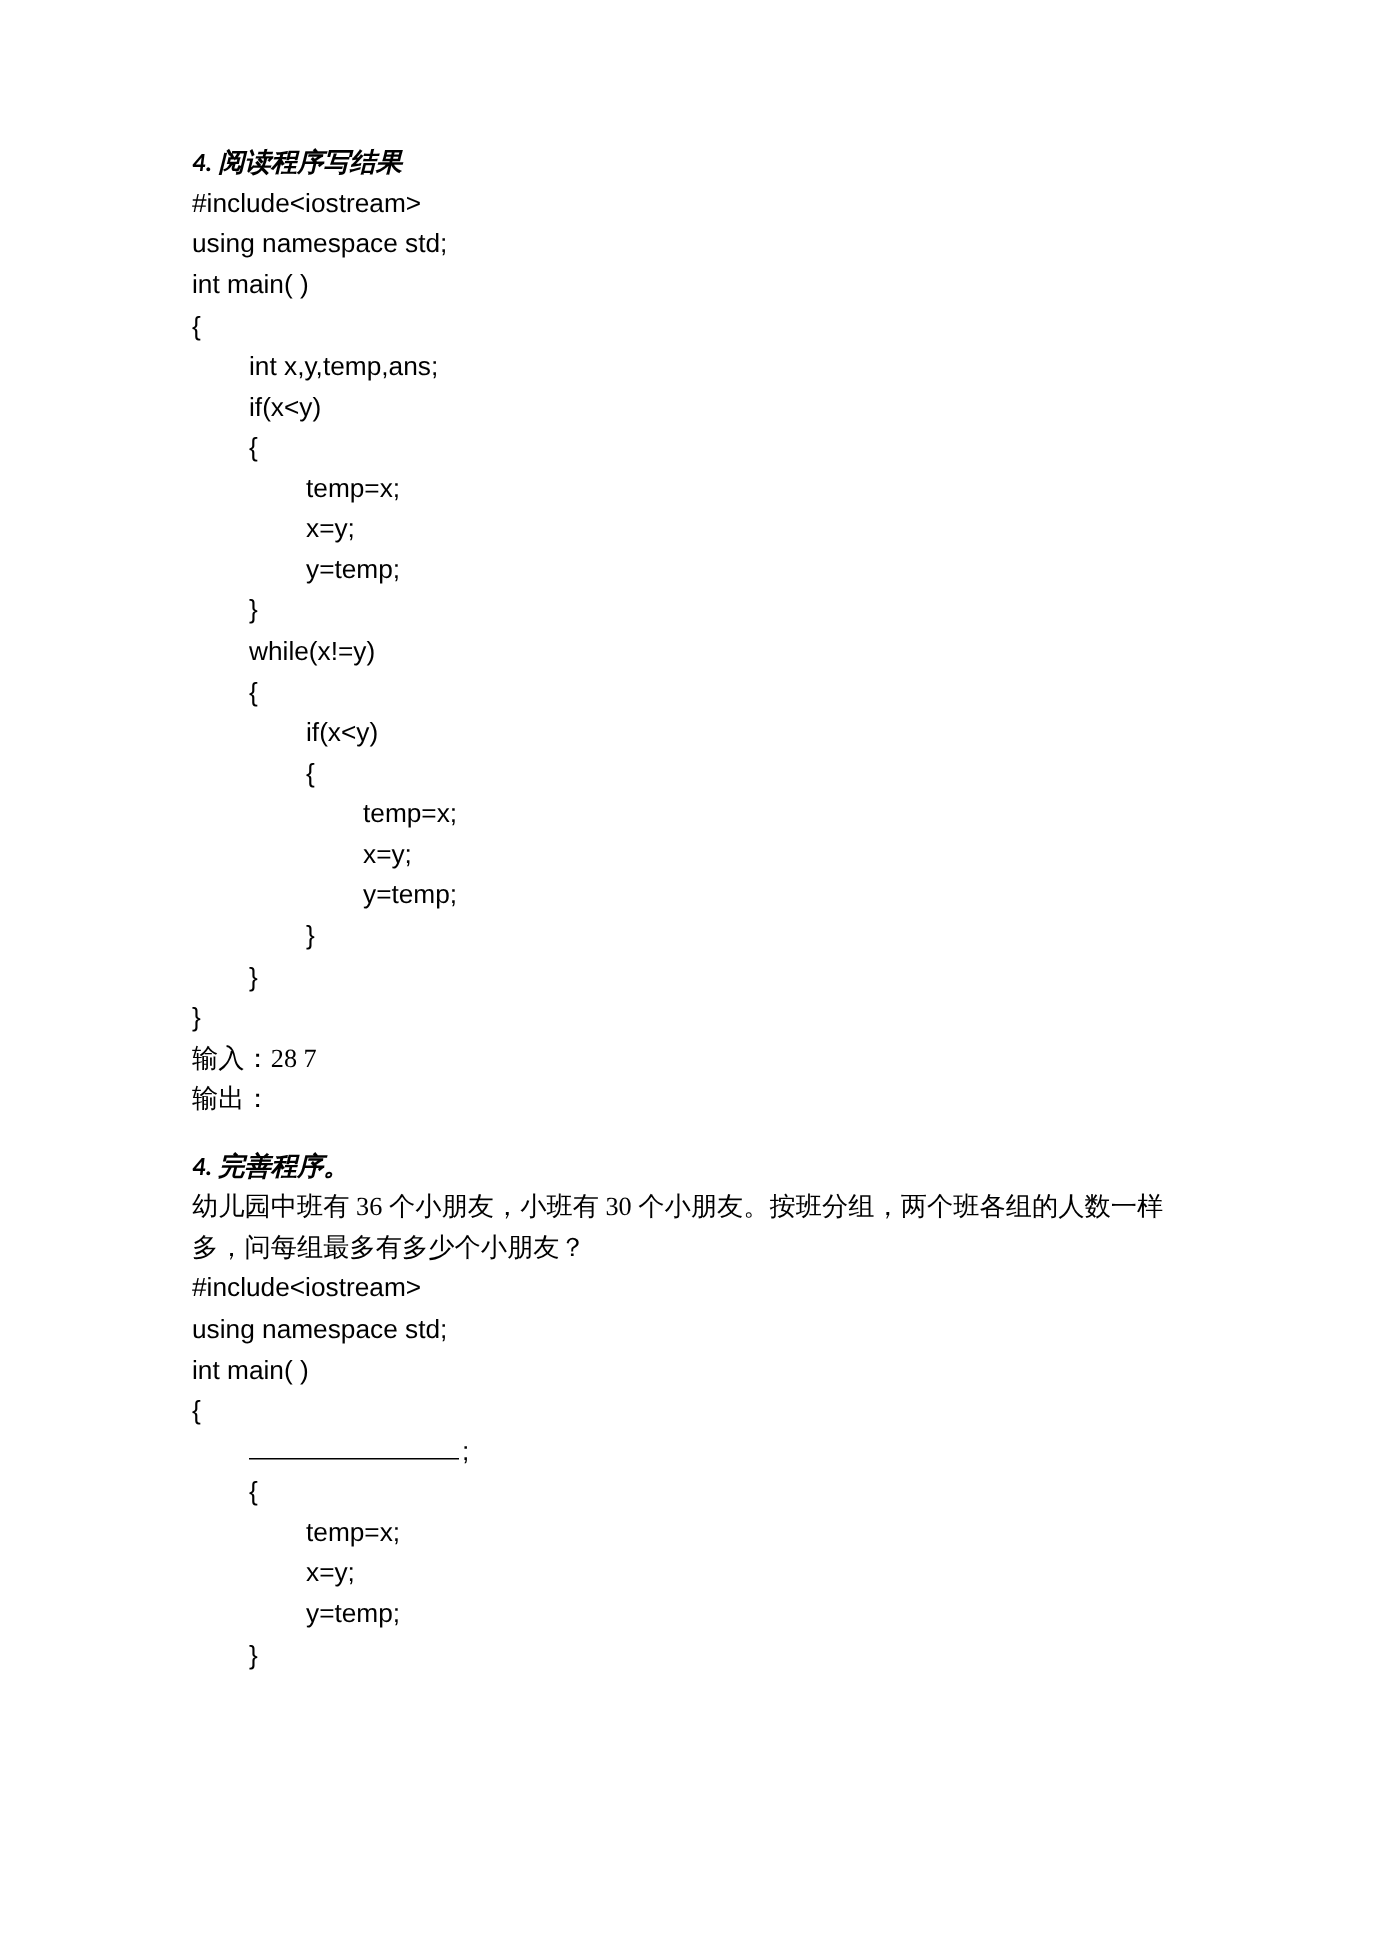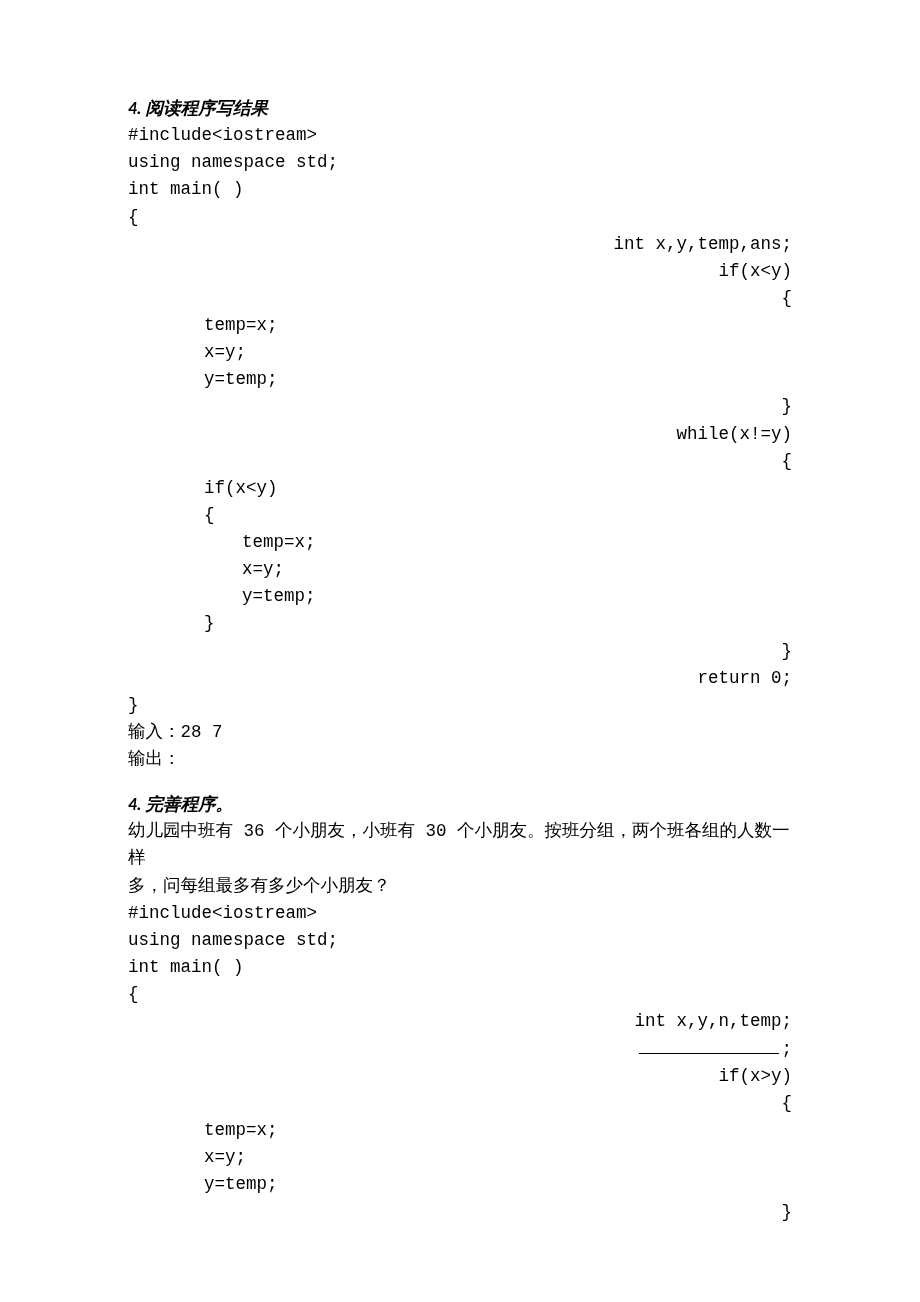--- a/index.html
+++ b/index.html
@@ -14,31 +14,31 @@
     font-family: "Microsoft YaHei", "SimSun", "Calibri", sans-serif;
     font-size: 17.5px;
     color: #000000;
     line-height: 1.55;
   }
   .heading {
     font-weight: bold;
     font-style: italic;
   }
   .code-line {
-    font-family: Liberation Mono, monospace;
+    font-family: Liberation Sans, sans-serif;
     white-space: pre;
   }
-  .indent1 { padding-left: 38px; text-align: right; }
+  .indent1 { padding-left: 38px; }
   .indent2 { padding-left: 76px; }
   .indent3 { padding-left: 114px; }
   .section-gap {
     height: 18px;
   }
   .cn-text {
-    font-family: Liberation Mono, monospace;
+    font-family: Liberation Serif, serif;
   }
   .blank {
     display: inline-block;
     border-bottom: 1px solid #000;
     width: 140px;
     height: 1em;
     vertical-align: baseline;
     margin-right: 2px;
   }
 </style>
@@ -61,40 +61,37 @@
     <div class="code-line indent1">}</div>
     <div class="code-line indent1">while(x!=y)</div>
     <div class="code-line indent1">{</div>
     <div class="code-line indent2">if(x&lt;y)</div>
     <div class="code-line indent2">{</div>
     <div class="code-line indent3">temp=x;</div>
     <div class="code-line indent3">x=y;</div>
     <div class="code-line indent3">y=temp;</div>
     <div class="code-line indent2">}</div>
     <div class="code-line indent1">}</div>
-    <div class="code-line indent1">return 0;</div>
     <div class="code-line indent0">}</div>
   </div>
 
 <div class="cn-text">输入：28   7</div>
 <div class="cn-text">输出：</div>
 
 <div class="section-gap"></div>
 
 <div class="heading">4. 完善程序。</div>
 
 <div class="cn-text">幼儿园中班有 36 个小朋友，小班有 30 个小朋友。按班分组，两个班各组的人数一样</div>
 <div class="cn-text">多，问每组最多有多少个小朋友？</div>
 
 <div id="s2-code">
     <div class="code-line indent0">#include&lt;iostream&gt;</div>
     <div class="code-line indent0">using namespace std;</div>
     <div class="code-line indent0">int main( )</div>
     <div class="code-line indent0">{</div>
-    <div class="code-line indent1">int x,y,n,temp;</div>
     <div class="code-line indent1"><span class="blank"></span><span>;</span></div>
-    <div class="code-line indent1">if(x&gt;y)</div>
     <div class="code-line indent1">{</div>
     <div class="code-line indent2">temp=x;</div>
     <div class="code-line indent2">x=y;</div>
     <div class="code-line indent2">y=temp;</div>
     <div class="code-line indent1">}</div>
   </div>
 
 </body></html>

